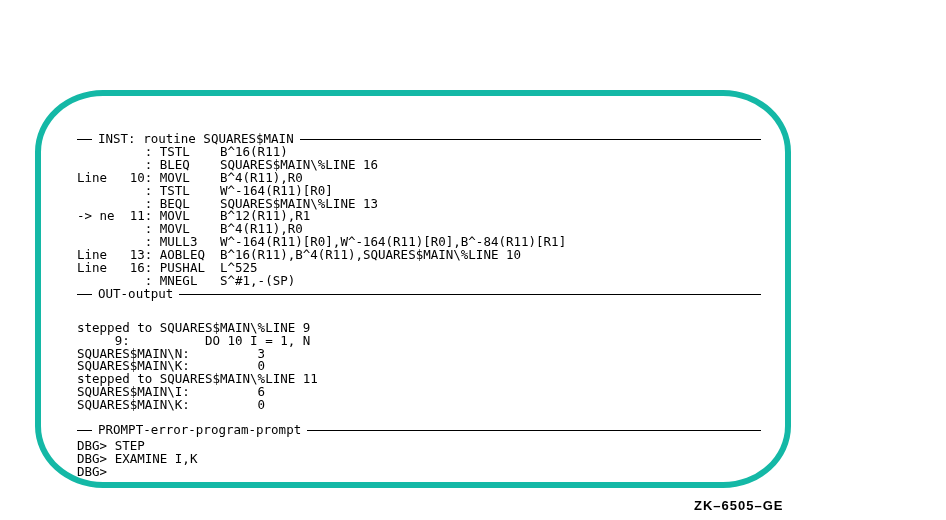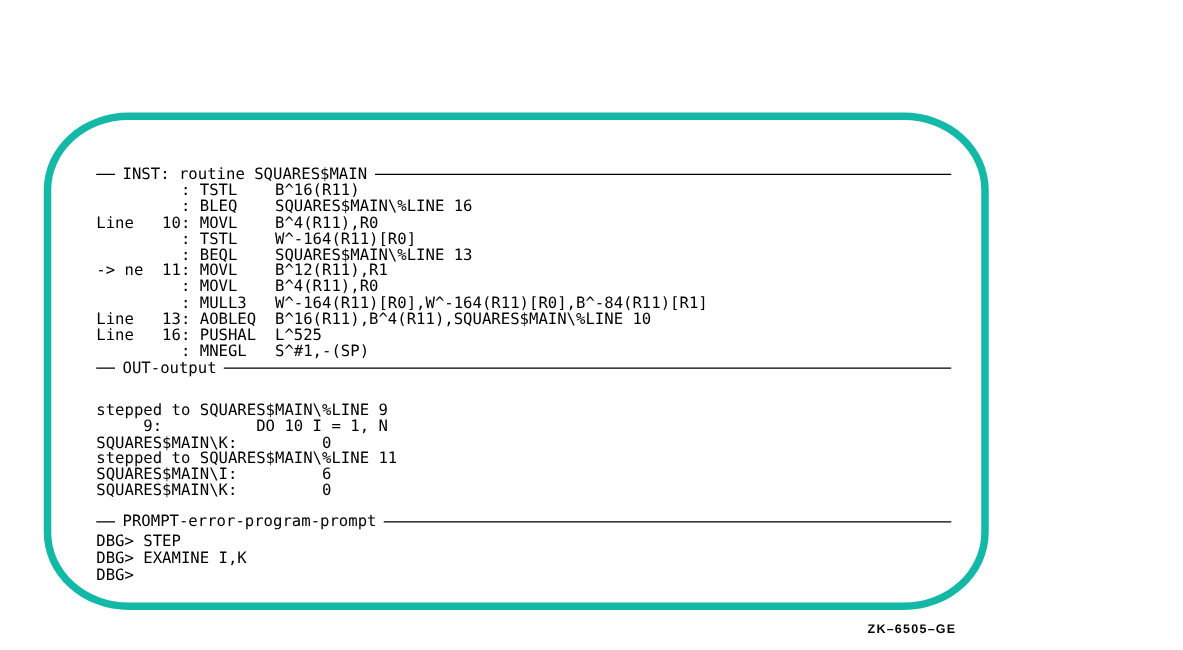--- a/index.html
+++ b/index.html
@@ -24,42 +24,42 @@
   .code div { white-space:pre; height:12.9px; }
 
   .out-lines   { margin-top:21px; }
   .prompt-sep  { margin-top:12px; }
   .prompt-lines{ margin-top:3px; }
   .prompt-lines div { height:13.2px; }
 
   .zk-label {
     position:absolute; left:694px; top:498px;
     font-family:"Liberation Sans", sans-serif;
-    font-weight:bold; font-size:10px; letter-spacing:1px;
+    font-weight:bold; font-size:13px; letter-spacing:1px;
     white-space:pre;
   }
 </style>
 </head>
 <body>
 
 <div class="terminal">
 
   <div class="sep">
     <span class="tick"></span>
     <span class="lbl">INST: routine SQUARES$MAIN</span>
     <span class="rule"></span>
   </div>
   <div class="code"><div>         : TSTL    B^16(R11)</div><div>         : BLEQ    SQUARES$MAIN\%LINE 16</div><div>Line   10: MOVL    B^4(R11),R0</div><div>         : TSTL    W^-164(R11)[R0]</div><div>         : BEQL    SQUARES$MAIN\%LINE 13</div><div>-&gt; ne  11: MOVL    B^12(R11),R1</div><div>         : MOVL    B^4(R11),R0</div><div>         : MULL3   W^-164(R11)[R0],W^-164(R11)[R0],B^-84(R11)[R1]</div><div>Line   13: AOBLEQ  B^16(R11),B^4(R11),SQUARES$MAIN\%LINE 10</div><div>Line   16: PUSHAL  L^525</div><div>         : MNEGL   S^#1,-(SP)</div></div>
 
   <div class="sep">
     <span class="tick"></span>
     <span class="lbl">OUT-output</span>
     <span class="rule"></span>
   </div>
-  <div class="code out-lines"><div>stepped to SQUARES$MAIN\%LINE 9</div><div>     9:          DO 10 I = 1, N</div><div>SQUARES$MAIN\K:         0</div><div>stepped to SQUARES$MAIN\%LINE 11</div><div>SQUARES$MAIN\I:         6</div><div>SQUARES$MAIN\K:         0</div></div>
+  <div class="code out-lines"><div>stepped to SQUARES$MAIN\%LINE 9</div><div>     9:          DO 10 I = 1, N</div><div>SQUARES$MAIN\N:         3</div><div>SQUARES$MAIN\K:         0</div><div>stepped to SQUARES$MAIN\%LINE 11</div><div>SQUARES$MAIN\I:         6</div><div>SQUARES$MAIN\K:         0</div></div>
 
   <div class="sep prompt-sep">
     <span class="tick"></span>
     <span class="lbl">PROMPT-error-program-prompt</span>
     <span class="rule"></span>
   </div>
   <div class="code prompt-lines"><div>DBG&gt; STEP</div><div>DBG&gt; EXAMINE I,K</div><div>DBG&gt;</div></div>
 
 </div>
 

